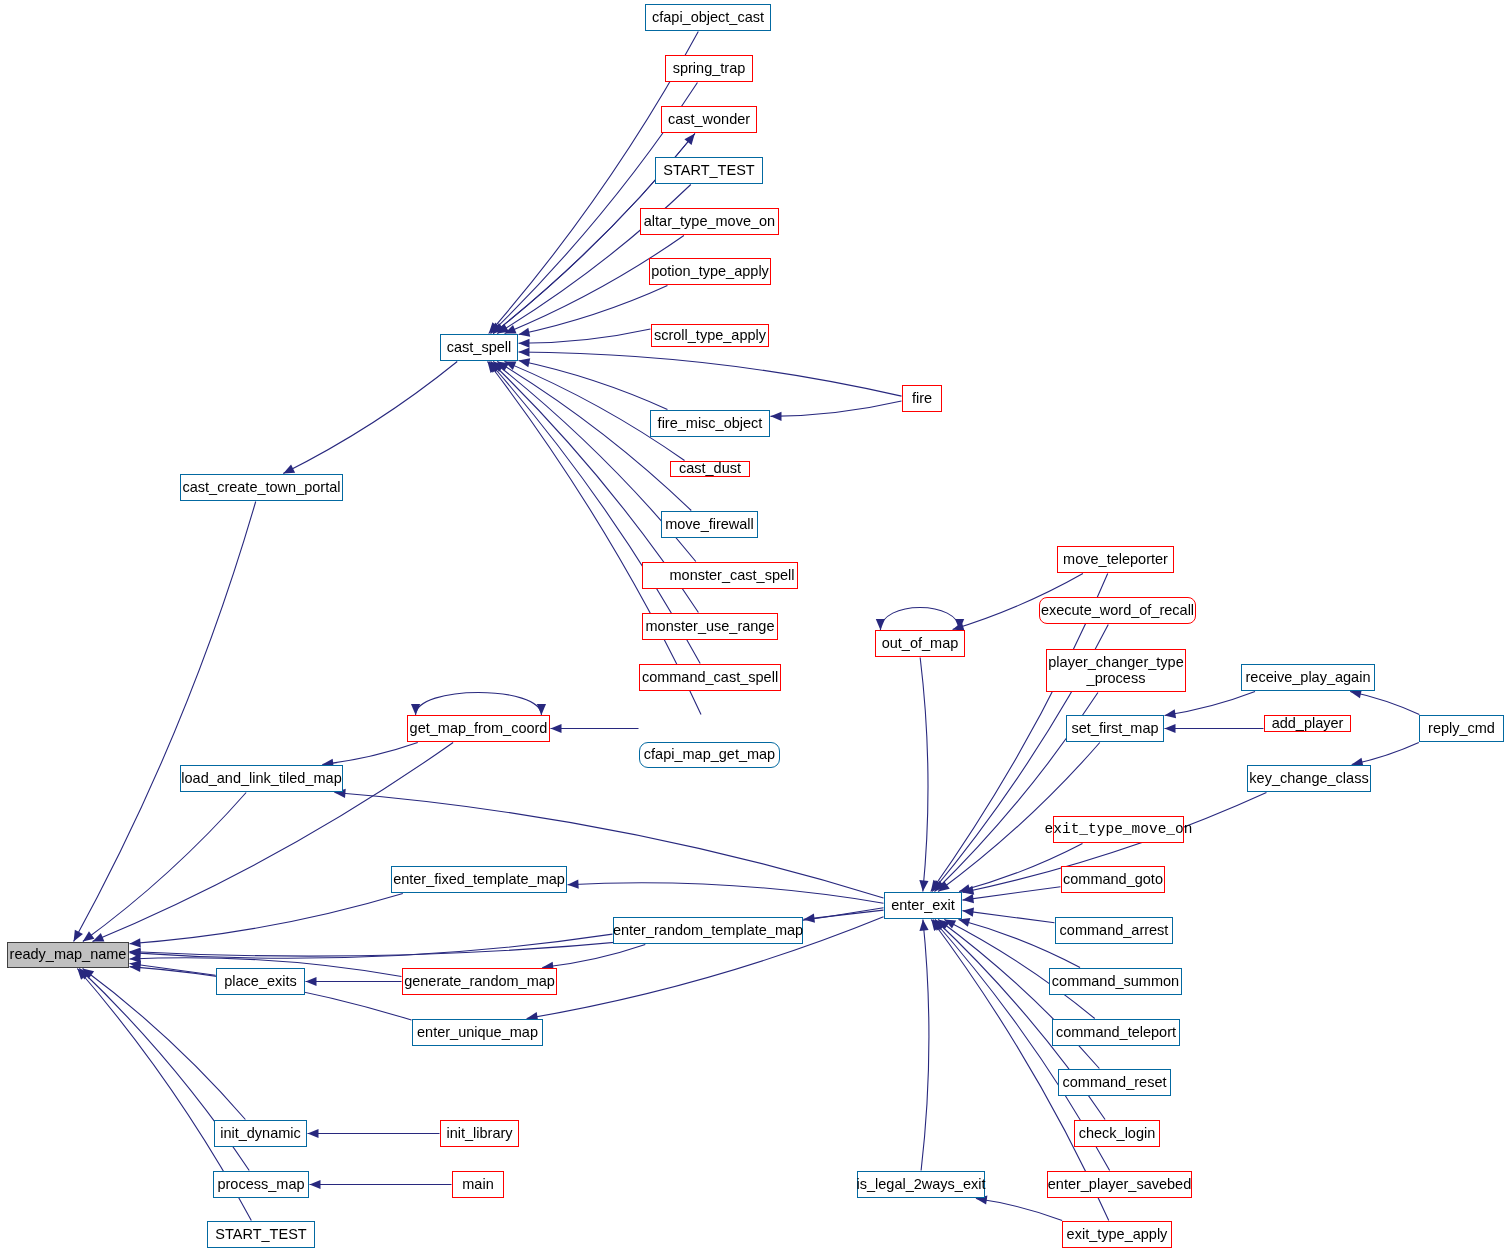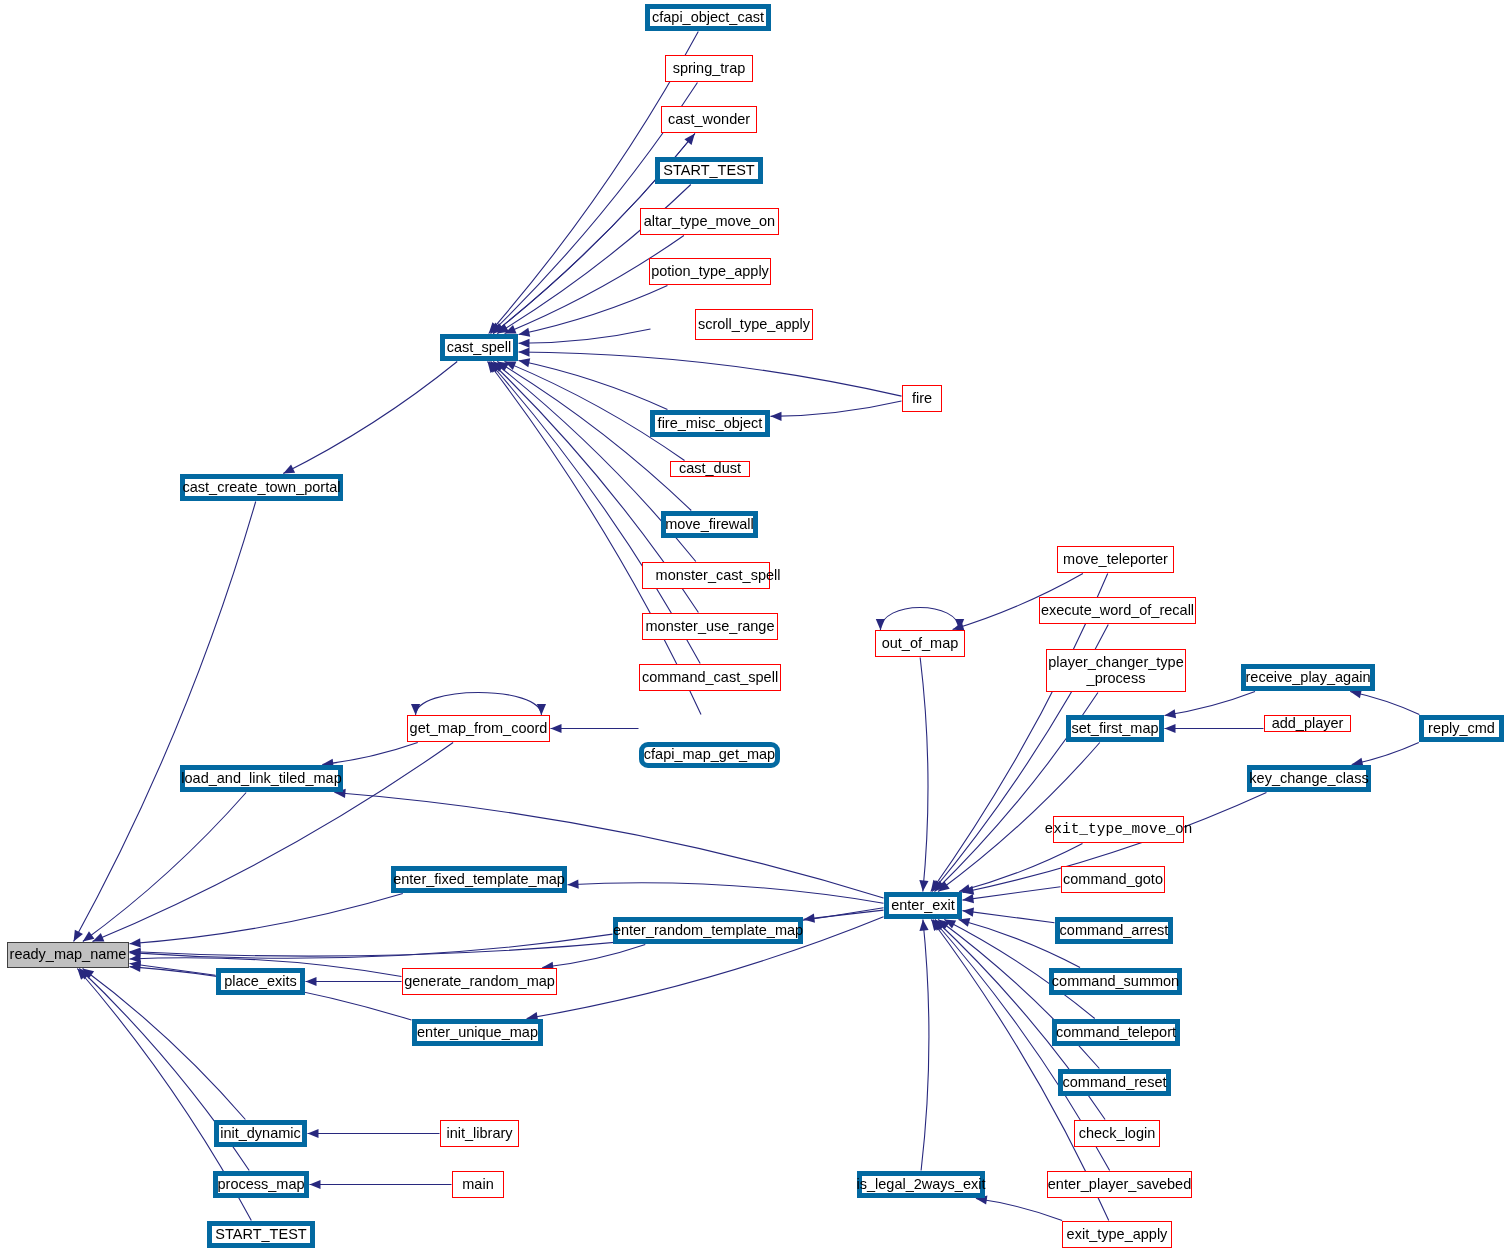--- a/index.html
+++ b/index.html
@@ -2,21 +2,21 @@
 <html><head>
 <meta charset="utf-8">
 <style>
   html,body{margin:0;padding:0;background:#ffffff;}
   #canvas{position:relative;width:1509px;height:1253px;background:#ffffff;
           font-family:"Liberation Sans","DejaVu Sans",sans-serif;}
   svg#edges{position:absolute;left:0;top:0;width:1509px;height:1253px;overflow:visible;}
   .node{position:absolute;box-sizing:border-box;display:flex;align-items:center;
         justify-content:center;background:#ffffff;font-size:14.5px;color:#000000;
         line-height:1.08;text-align:center;white-space:pre;}
-  .node.black{border:5px solid #0369a1;}
+  .node.black{border:1px solid #0369a1;}
   .node.red{border:1px solid #ff0000;}
   .node.current{background:#c0c0c0;border:1px solid #404040;}
   .edge{fill:none;stroke:#28287e;stroke-width:1.1;}
   .arrow{fill:#28287e;stroke:none;}
 </style>
 </head>
 <body>
 
 <div id="canvas">
   <svg id="edges" viewBox="0 0 1509 1253">
@@ -153,35 +153,35 @@
     </svg>
   <div id="nodes">
       <div class="node current" style="left: 7px; top: 942px; width: 122px; height: 26px;">ready_map_name</div>
       <div class="node black" style="left: 440px; top: 334px; width: 78px; height: 27px;">cast_spell</div>
       <div class="node black" style="left: 645px; top: 4px; width: 126px; height: 27px;">cfapi_object_cast</div>
       <div class="node red" style="left: 665px; top: 55px; width: 88px; height: 27px;">spring_trap</div>
       <div class="node red" style="left: 661px; top: 106px; width: 96px; height: 27px;">cast_wonder</div>
       <div class="node black" style="left: 655px; top: 157px; width: 108px; height: 27px;">START_TEST</div>
       <div class="node red" style="left: 640px; top: 208px; width: 139px; height: 27px;">altar_type_move_on</div>
       <div class="node red" style="left: 649px; top: 258px; width: 122px; height: 27px;">potion_type_apply</div>
-      <div class="node red" style="left: 651px; top: 309px; width: 118px; height: 31px; margin-left: 44px;">scroll_type_apply</div>
+      <div class="node red" style="left: 651px; top: 324px; width: 118px; height: 23px;">scroll_type_apply</div>
       <div class="node red" style="left: 902px; top: 385px; width: 40px; height: 27px;">fire</div>
       <div class="node black" style="left: 650px; top: 410px; width: 120px; height: 27px;">fire_misc_object</div>
       <div class="node red" style="left: 670px; top: 461px; width: 80px; height: 16px;">cast_dust</div>
       <div class="node black" style="left: 661px; top: 511px; width: 97px; height: 27px;">move_firewall</div>
-      <div class="node red" style="left: 642px; top: 562px; width: 128px; height: 27px; padding-left: 24px;">monster_cast_spell</div>
+      <div class="node red" style="left: 642px; top: 562px; width: 156px; height: 27px; padding-left: 24px;">monster_cast_spell</div>
       <div class="node red" style="left: 642px; top: 613px; width: 136px; height: 27px;">monster_use_range</div>
       <div class="node red" style="left: 639px; top: 664px; width: 142px; height: 27px;">command_cast_spell</div>
       <div class="node black" style="left: 180px; top: 474px; width: 163px; height: 27px;">cast_create_town_portal</div>
       <div class="node red" style="left: 407px; top: 715px; width: 143px; height: 27px;">get_map_from_coord</div>
       <div class="node black" style="left: 639px; top: 742px; width: 141px; height: 26px; border-radius: 9px;">cfapi_map_get_map</div>
       <div class="node black" style="left: 180px; top: 765px; width: 163px; height: 27px;">load_and_link_tiled_map</div>
       <div class="node red" style="left: 875px; top: 630px; width: 90px; height: 27px;">out_of_map</div>
       <div class="node red" style="left: 1057px; top: 546px; width: 117px; height: 27px;">move_teleporter</div>
-      <div class="node red" style="left: 1039px; top: 597px; width: 157px; height: 27px;">execute_word_of_recall</div>
+      <div class="node red" style="left: 1039px; top: 597px; width: 157px; height: 27px; border-radius: 8px;">execute_word_of_recall</div>
       <div class="node red" style="left: 1046px; top: 649px; width: 140px; height: 43px;">player_changer_type
 _process</div>
       <div class="node black" style="left: 1066px; top: 715px; width: 98px; height: 27px;">set_first_map</div>
       <div class="node black" style="left: 1241px; top: 664px; width: 134px; height: 27px;">receive_play_again</div>
       <div class="node red" style="left: 1264px; top: 715px; width: 87px; height: 17px;">add_player</div>
       <div class="node black" style="left: 1247px; top: 765px; width: 124px; height: 27px;">key_change_class</div>
       <div class="node black" style="left: 1419px; top: 715px; width: 85px; height: 27px;">reply_cmd</div>
       <div class="node red" style="left: 1053px; top: 816px; width: 131px; height: 27px; font-family: Liberation Mono, monospace;">exit_type_move_on</div>
       <div class="node red" style="left: 1061px; top: 866px; width: 104px; height: 27px;">command_goto</div>
       <div class="node black" style="left: 1055px; top: 917px; width: 118px; height: 27px;">command_arrest</div>

